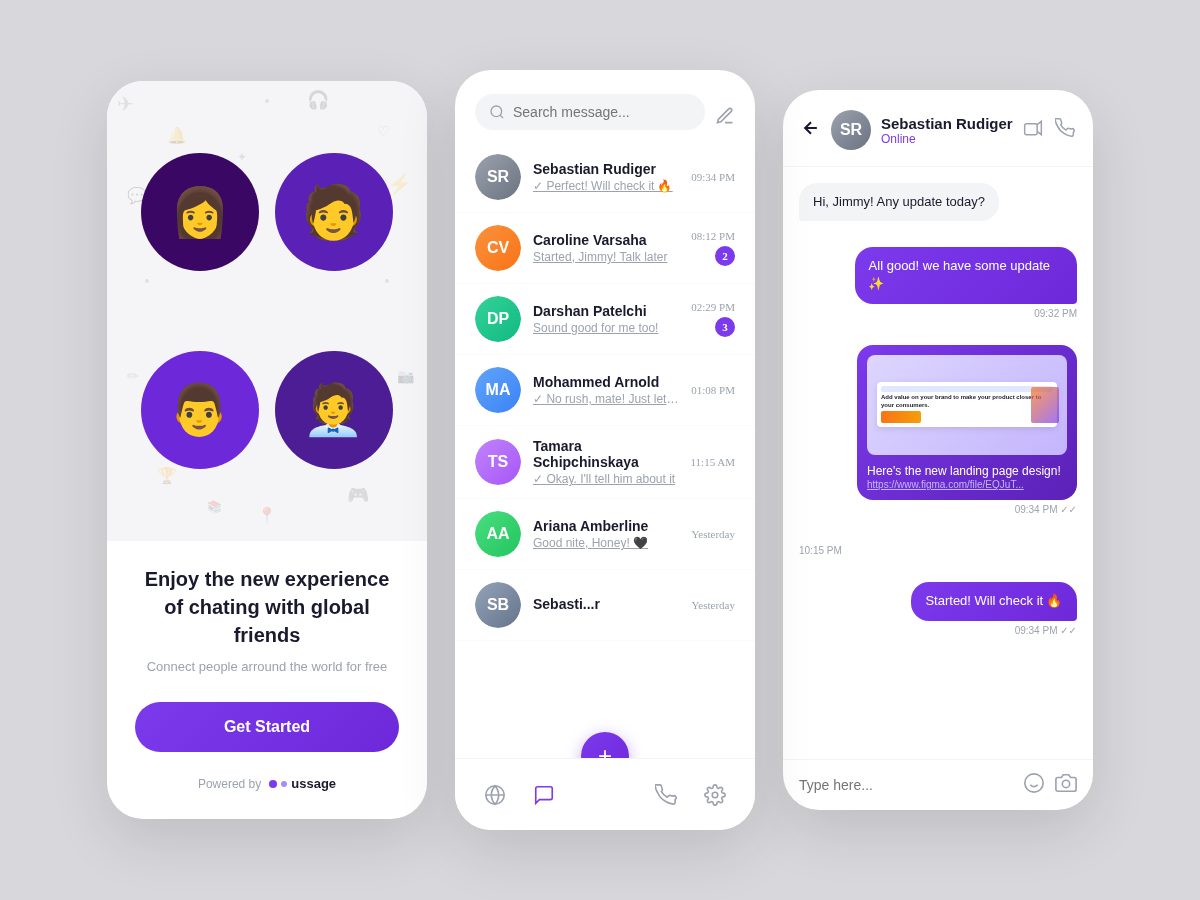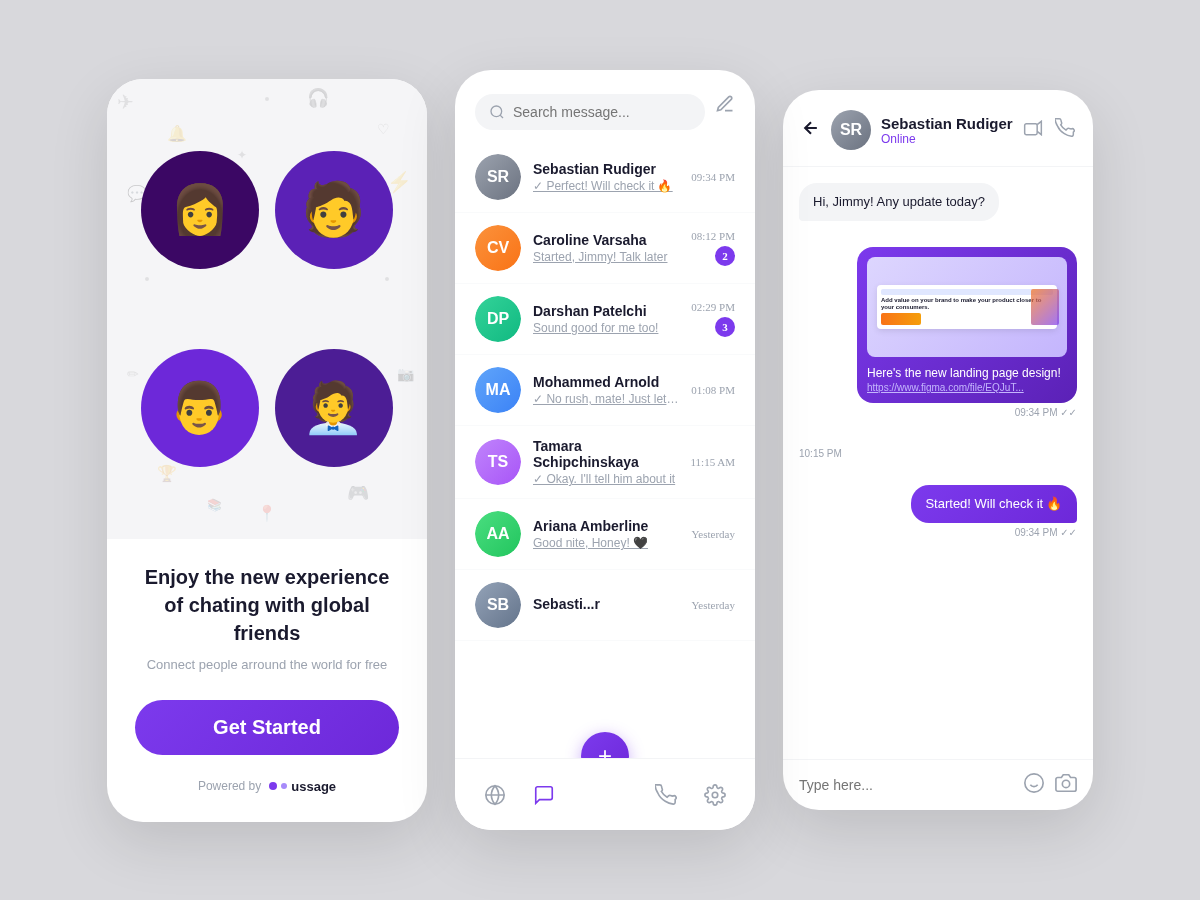--- a/index.html
+++ b/index.html
@@ -86,21 +86,21 @@
       text-align: center;
       margin-bottom: 28px;
     }
     .get-started-btn {
       width: 100%;
       padding: 16px;
       background: linear-gradient(135deg, #7c3aed, #6d28d9);
       border: none;
       border-radius: 28px;
       color: #fff;
-      font-size: 20px;
+      font-size: 16px;
       font-weight: 600;
       cursor: pointer;
       margin-bottom: 24px;
     }
     .powered-by {
       display: flex;
       align-items: center;
       gap: 8px;
       font-size: 12px;
       color: #9ca3af;
@@ -130,21 +130,21 @@
       background: #fff;
       border-radius: 36px;
       overflow: hidden;
       box-shadow: 0 20px 60px rgba(0,0,0,0.12);
       display: flex;
       flex-direction: column;
       position: relative;
     }
     .search-bar {
       display: flex;
-      align-items: flex-start;
+      align-items: flex-end;
       padding: 24px 20px 12px;
       gap: 10px;
     }
     .search-input-wrapper {
       flex: 1;
       display: flex;
       align-items: center;
       background: #f3f4f6;
       border-radius: 20px;
       padding: 10px 14px;
@@ -579,20 +579,24 @@
         </div>
       </div>
     </div>
 
     <div class="messages-area">
 
       <div class="msg-received">
         <div class="msg-bubble">Hi, Jimmy! Any update today?</div>
       </div>
 
+      <div class="msg-sent">
+        <div class="msg-bubble">All good! we have some update ✨</div>
+        <div class="msg-time">09:32 PM</div>
+      </div>
 
       <div class="msg-sent">
         <div class="msg-card">
           <div class="msg-card-preview">
             <div class="card-preview-content">
 
               <div style="width:90%;background:#fff;border-radius:4px;padding:4px;box-shadow:0 2px 6px rgba(0,0,0,0.1);">
                 <div style="display:flex;gap:2px;margin-bottom:2px;">
                   <div style="width:100%;height:6px;background:#e0e7ff;border-radius:2px;"></div>
                 </div>

